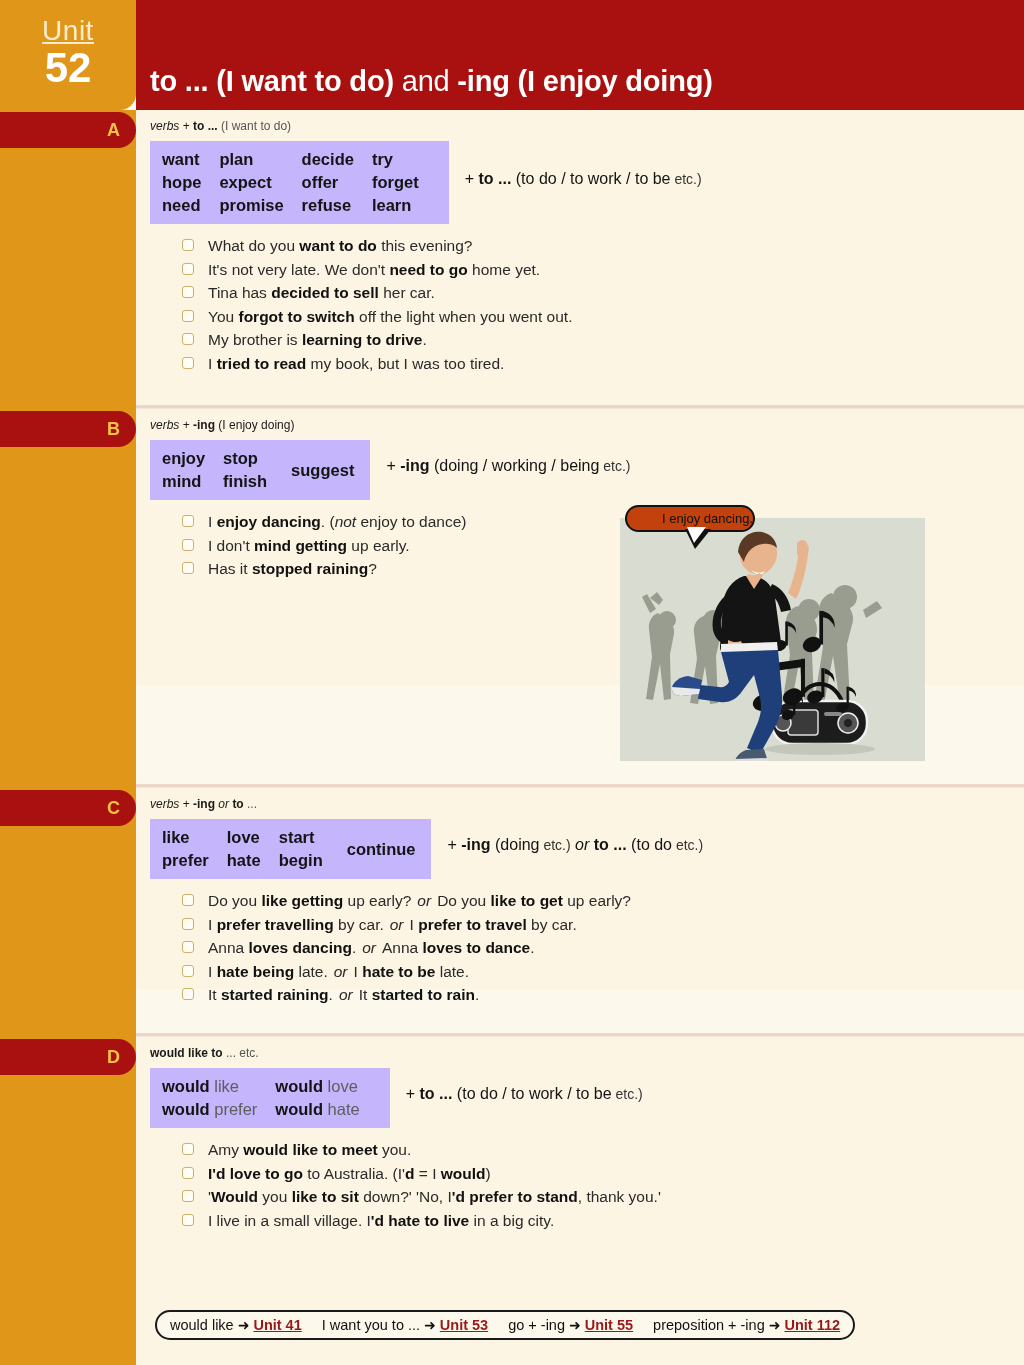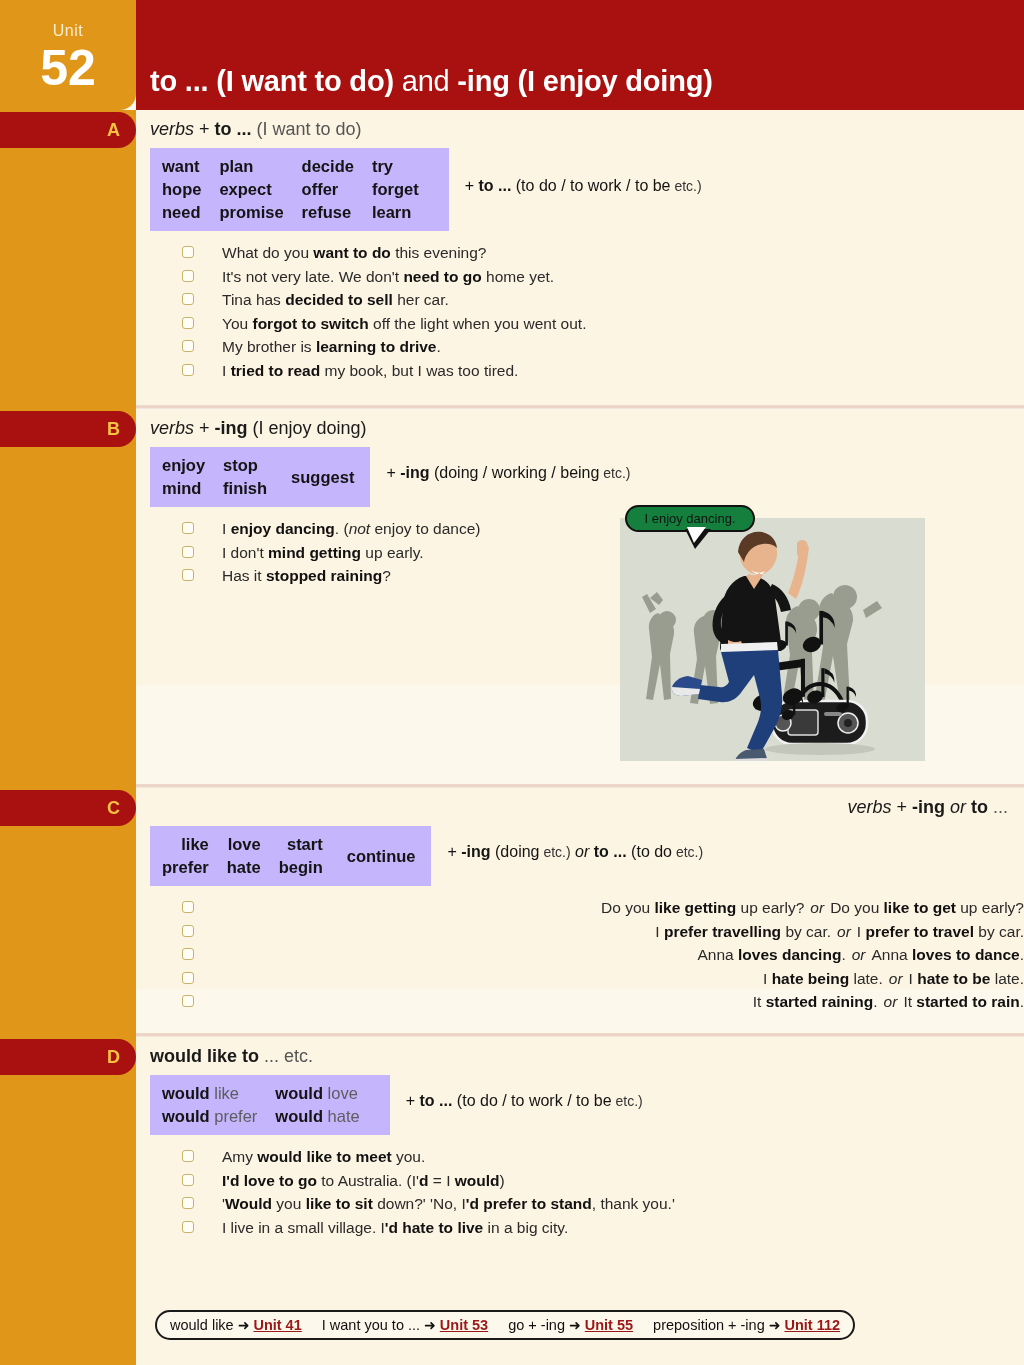--- a/index.html
+++ b/index.html
@@ -30,28 +30,29 @@
     top: 0;
     width: 136px;
     height: 110px;
     background: #e09719;
     border-bottom-right-radius: 16px;
     color: #fff;
     text-align: center;
     padding-top: 16px;
   }
   #unit-badge .u-word {
-    font-size: 16px;
+    font-size: 28px;
     letter-spacing: .5px;
     line-height: 30px;
     font-weight: 400;
     color: #fdeccd;
+    text-decoration: underline;
   }
   #unit-badge .u-num {
-    font-size: 50px;
+    font-size: 42px;
     line-height: 44px;
     font-weight: 700;
     color: #ffffff;
   }
 
   
   #header-bar {
     position: absolute;
     left: 136px;
     top: 0;
@@ -106,23 +107,23 @@
   }
   .divider {
     position: absolute;
     left: 136px;
     right: 0;
     height: 4px;
     background: linear-gradient(to bottom, #f1ded2 0%, #e8cec0 50%, #f6efe6 100%);
   }
 
   .sec-head {
-    font-size: 18px;
+    font-size: 12px;
     color: #1a1a1a;
-    padding: 9px 16px 0 14px;
+    padding: 9px 2px 0 14px;
   }
   .sec-head i { font-style: italic; }
   .sec-head b { font-weight: 700; }
   .sec-head .dim { color: #555; }
 
   
   .verbbox {
     display: inline-block;
     background: #c4b5fd;
     padding: 7px 12px 7px 12px;
@@ -163,21 +164,21 @@
   ul.examples {
     list-style: none;
     margin: 10px 0 0 0;
     padding: 0 0 0 46px;
   }
   ul.examples li {
     position: relative;
     font-size: 15.5px;
     line-height: 23.5px;
     color: #2a2a2a;
-    padding-left: 40px;
+    padding-left: 26px;
     white-space: nowrap;
   }
   ul.examples li .bullet {
     position: absolute;
     left: 0;
     top: 5px;
     width: 12px;
     height: 12px;
     border: 1.6px solid #cbb26a;
     border-radius: 3px;
@@ -196,26 +197,26 @@
     height: 243px;
     background: #d9dcd0;
     overflow: hidden;
   }
   #bubble {
     position: absolute;
     left: 625px;
     top: 505px;
     width: 130px;
     height: 27px;
-    background: #15803d;
+    background: #c2410c;
     border: 2.5px solid #111;
     border-radius: 14px;
     font-size: 13px;
     color: #111;
-    text-align: center;
+    text-align: right;
     line-height: 23px;
     z-index: 5;
   }
   #bubble .tail {
     position: absolute;
     left: 58px;
     top: 22px;
     width: 0; height: 0;
     border-left: 10px solid transparent;
     border-right: 16px solid transparent;
@@ -455,21 +456,21 @@
     </svg>
   </div>
   <div id="bubble">
     <span>I enjoy dancing.</span>
     <span class="tail"></span>
     <span class="tail-in"></span>
   </div>
 
   <div class="divider" style="top:784px;"></div>
 
-  <div class="panel" style="top:788px; height:201px;text-align:right;">
+  <div class="panel" style="top:788px; height:201px;">
     <div class="sec-head">
       <i>verbs</i><span> + </span><b>-ing</b><i> or </i><b>to</b><span class="dim"> ...</span>
     </div>
     <div class="boxrow">
       <div class="verbbox">
         <table>
           <tbody>
               <tr>
             <td>like</td>
             <td>love</td>

